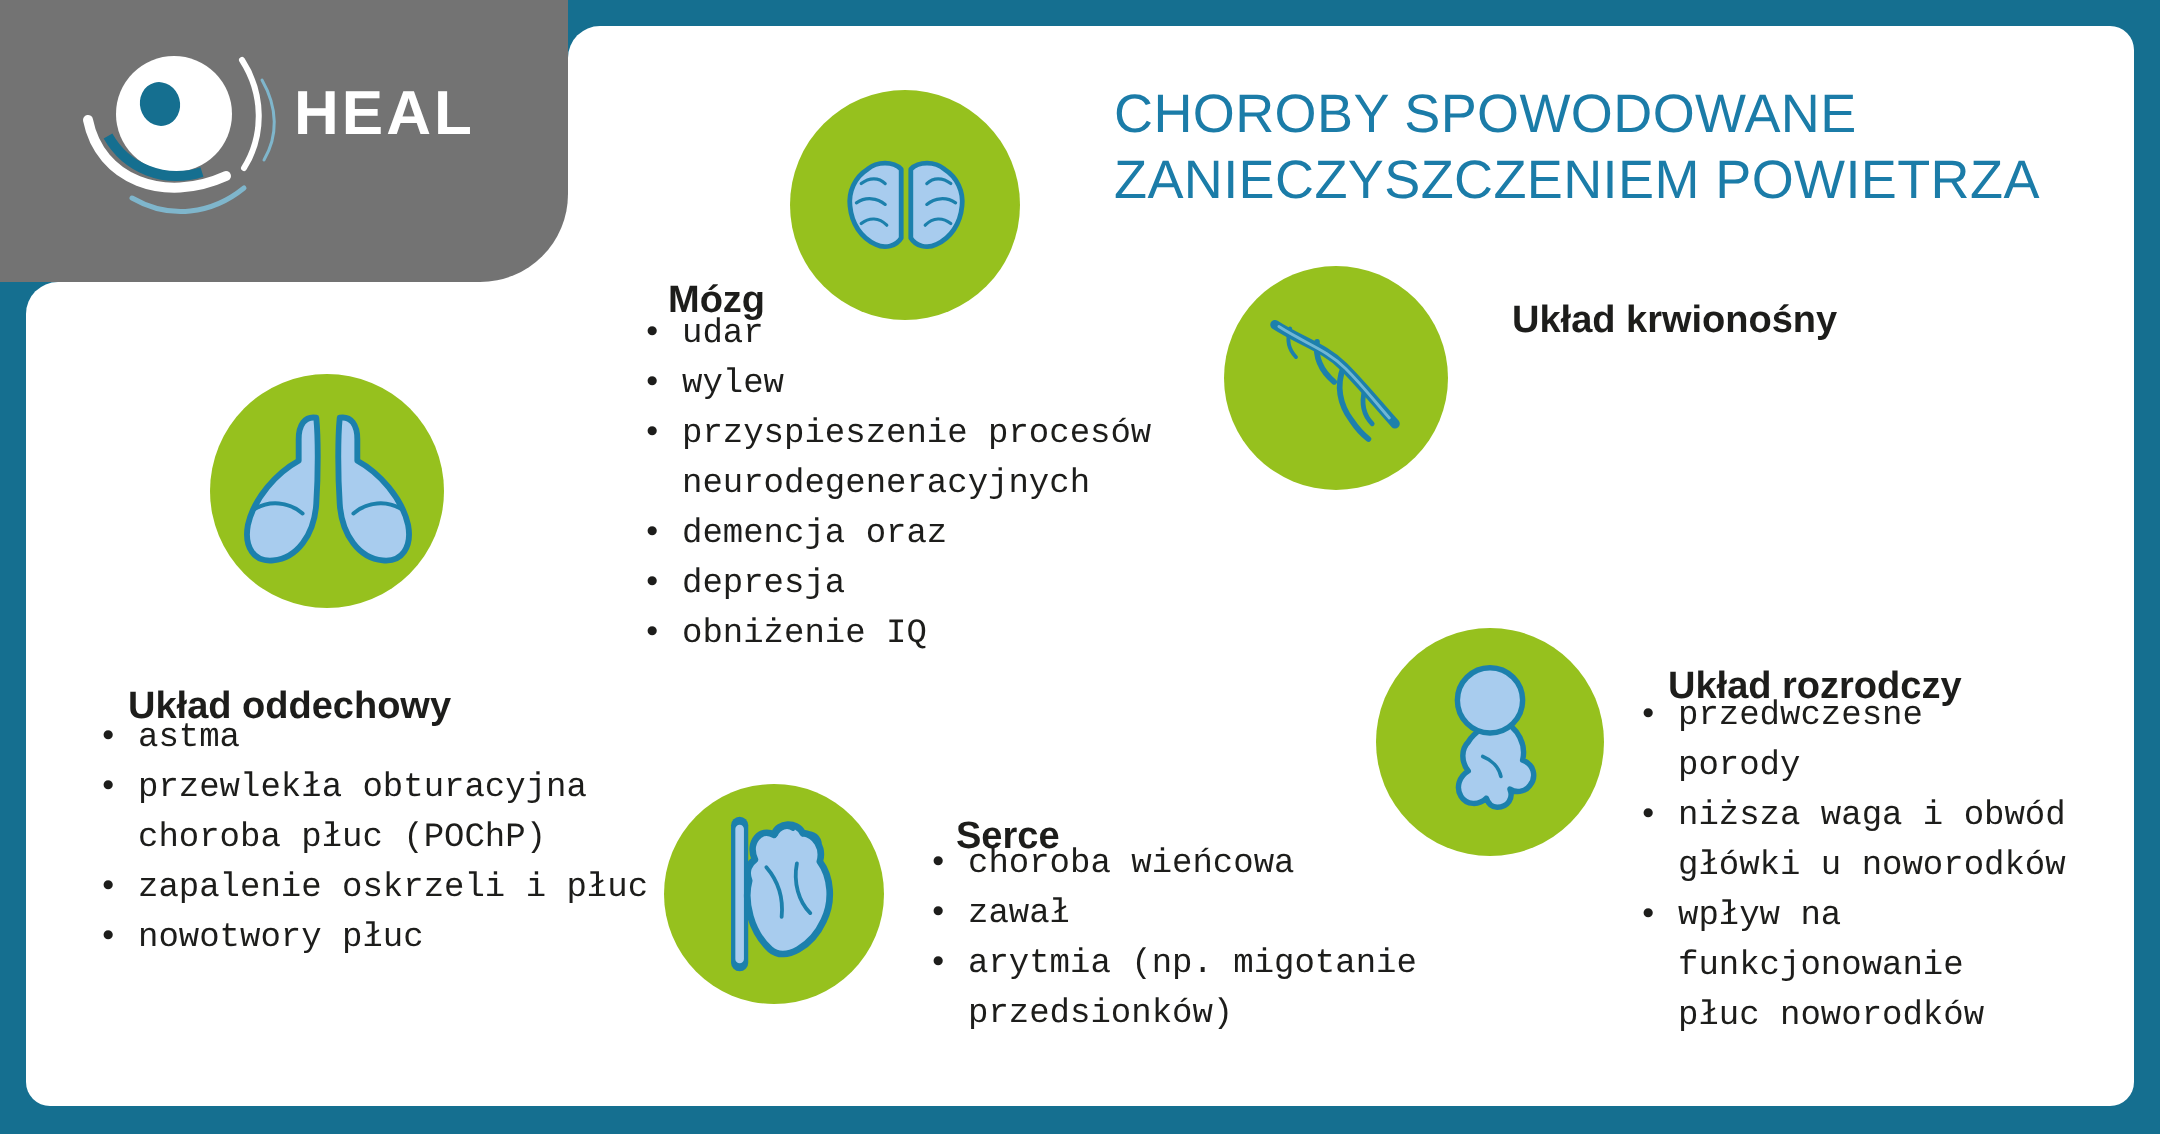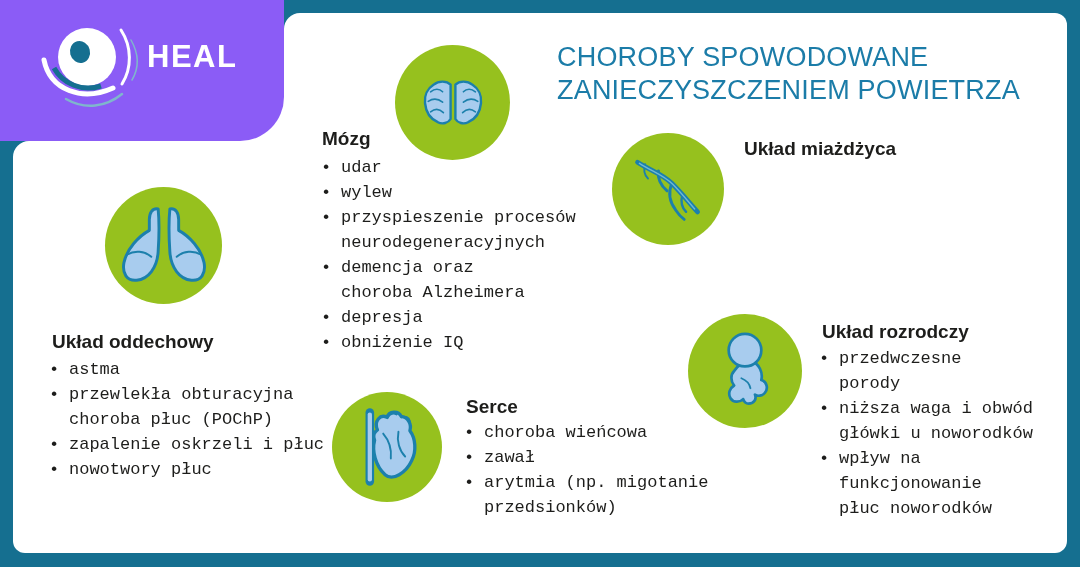--- a/index.html
+++ b/index.html
@@ -12,21 +12,21 @@
     position:relative;width:1080px;height:567px;
     background:#156F90;overflow:hidden;
   }
   .panel{
     position:absolute;left:13px;top:13px;width:1054px;height:540px;
     background:#ffffff;border-radius:12px;
   }
   
   .logo-block{
     position:absolute;left:0;top:0;width:284px;height:141px;
-    background:#8b5cf6;border-radius:0 0 44px 0;z-index:3;
+    background:#737373;border-radius:0 0 44px 0;z-index:3;
   }
   .logo-svg{position:absolute;left:0;top:0;}
   .logo-text{
     position:absolute;left:147px;top:39px;
     color:#ffffff;font-size:31px;font-weight:bold;letter-spacing:1.5px;
   }
   
   .notch{position:absolute;width:26px;height:26px;background:#156F90;z-index:2;}
   .notch::after{content:"";position:absolute;inset:0;background:#fff;border-top-left-radius:16px;}
   .notch-a{left:284px;top:13px;}
@@ -35,21 +35,21 @@
     position:absolute;left:557px;top:41px;margin:0;
     color:#1B7CA8;font-size:27px;line-height:33px;font-weight:normal;
     letter-spacing:.2px;white-space:nowrap;z-index:2;
   }
   .title span{display:block;}
   .circle{
     position:absolute;border-radius:50%;background:#96C11E;
     display:flex;align-items:center;justify-content:center;z-index:1;
   }
   h2.sec-h{
-    position:absolute;margin:4px;color:#1D1D1B;
+    position:absolute;margin:16px;color:#1D1D1B;
     font-size:19px;line-height:23px;font-weight:bold;white-space:nowrap;z-index:2;
   }
   ul.sec-l{
     position:absolute;margin:0;padding:0;list-style:none;
     color:#1D1D1B;font-size:17px;line-height:25px;z-index:2;
   }
   ul.sec-l li{position:relative;padding-left:23px;font-family:Liberation Mono, monospace;}
   ul.sec-l li::before{content:"\2022";position:absolute;left:3px;top:0;}
   ul.sec-l span{display:block;white-space:nowrap;}
   
@@ -118,21 +118,20 @@
       </li>
     <li>
         <span>wylew</span>
       </li>
     <li>
       <span>przyspieszenie procesów</span>
       <span>neurodegeneracyjnych</span>
     </li>
     <li>
       <span>demencja oraz</span>
-      <span>choroba Alzheimera</span>
     </li>
     <li>
         <span>depresja</span>
       </li>
     <li>
         <span>obniżenie IQ</span>
       </li>
   </ul>
 
   <div class="circle c-vessel">
@@ -140,21 +139,21 @@
       <g fill="none" stroke="#1C80AC" stroke-linecap="round">
         <path stroke-width="5" d="M10,14 C24,23 36,26 46,36 C56,46 64,56 73,66"></path>
         <path stroke-width="3" d="M32,23 C31,31 34,38 41,44"></path>
         <path stroke-width="3" d="M46,36 C42,46 44,56 50,64 C52,67 55,71 59,74"></path>
         <path stroke-width="2.5" d="M57,48 C55,56 57,62 61,66"></path>
         <path stroke-width="2" d="M18,16 C16,22 17,27 21,31"></path>
       </g>
       <path fill="none" stroke="#6FB7D4" stroke-width="1.5" stroke-linecap="round" d="M12,15 C26,24 37,27 47,37 C56,46 63,55 70,63"></path>
     </svg>
   </div>
-  <h2 class="sec-h h-vessel">Układ miażdżyca</h2>
+  <h2 class="sec-h h-vessel">Układ krwionośny</h2>
 
   <div class="circle c-lungs">
     <svg width="98" height="86" viewBox="0 0 100 88">
       <g fill="#A8CCEE" stroke="#1C80AC" stroke-width="3" stroke-linejoin="round">
         <path d="M44,6 C38,5 35,10 35,17 L35,28 C24,34 12,47 9,61 C7,72 12,80 22,79 C34,78 43,66 44,50 C45,35 45,16 44,6 Z"></path>
         <path d="M56,6 C62,5 65,10 65,17 L65,28 C76,34 88,47 91,61 C93,72 88,80 78,79 C66,78 57,66 56,50 C55,35 55,16 56,6 Z"></path>
       </g>
       <g fill="none" stroke="#1C80AC" stroke-width="2" stroke-linecap="round">
         <path d="M12,53 C20,48 30,49 37,55"></path>
         <path d="M88,53 C80,48 70,49 63,55"></path>

